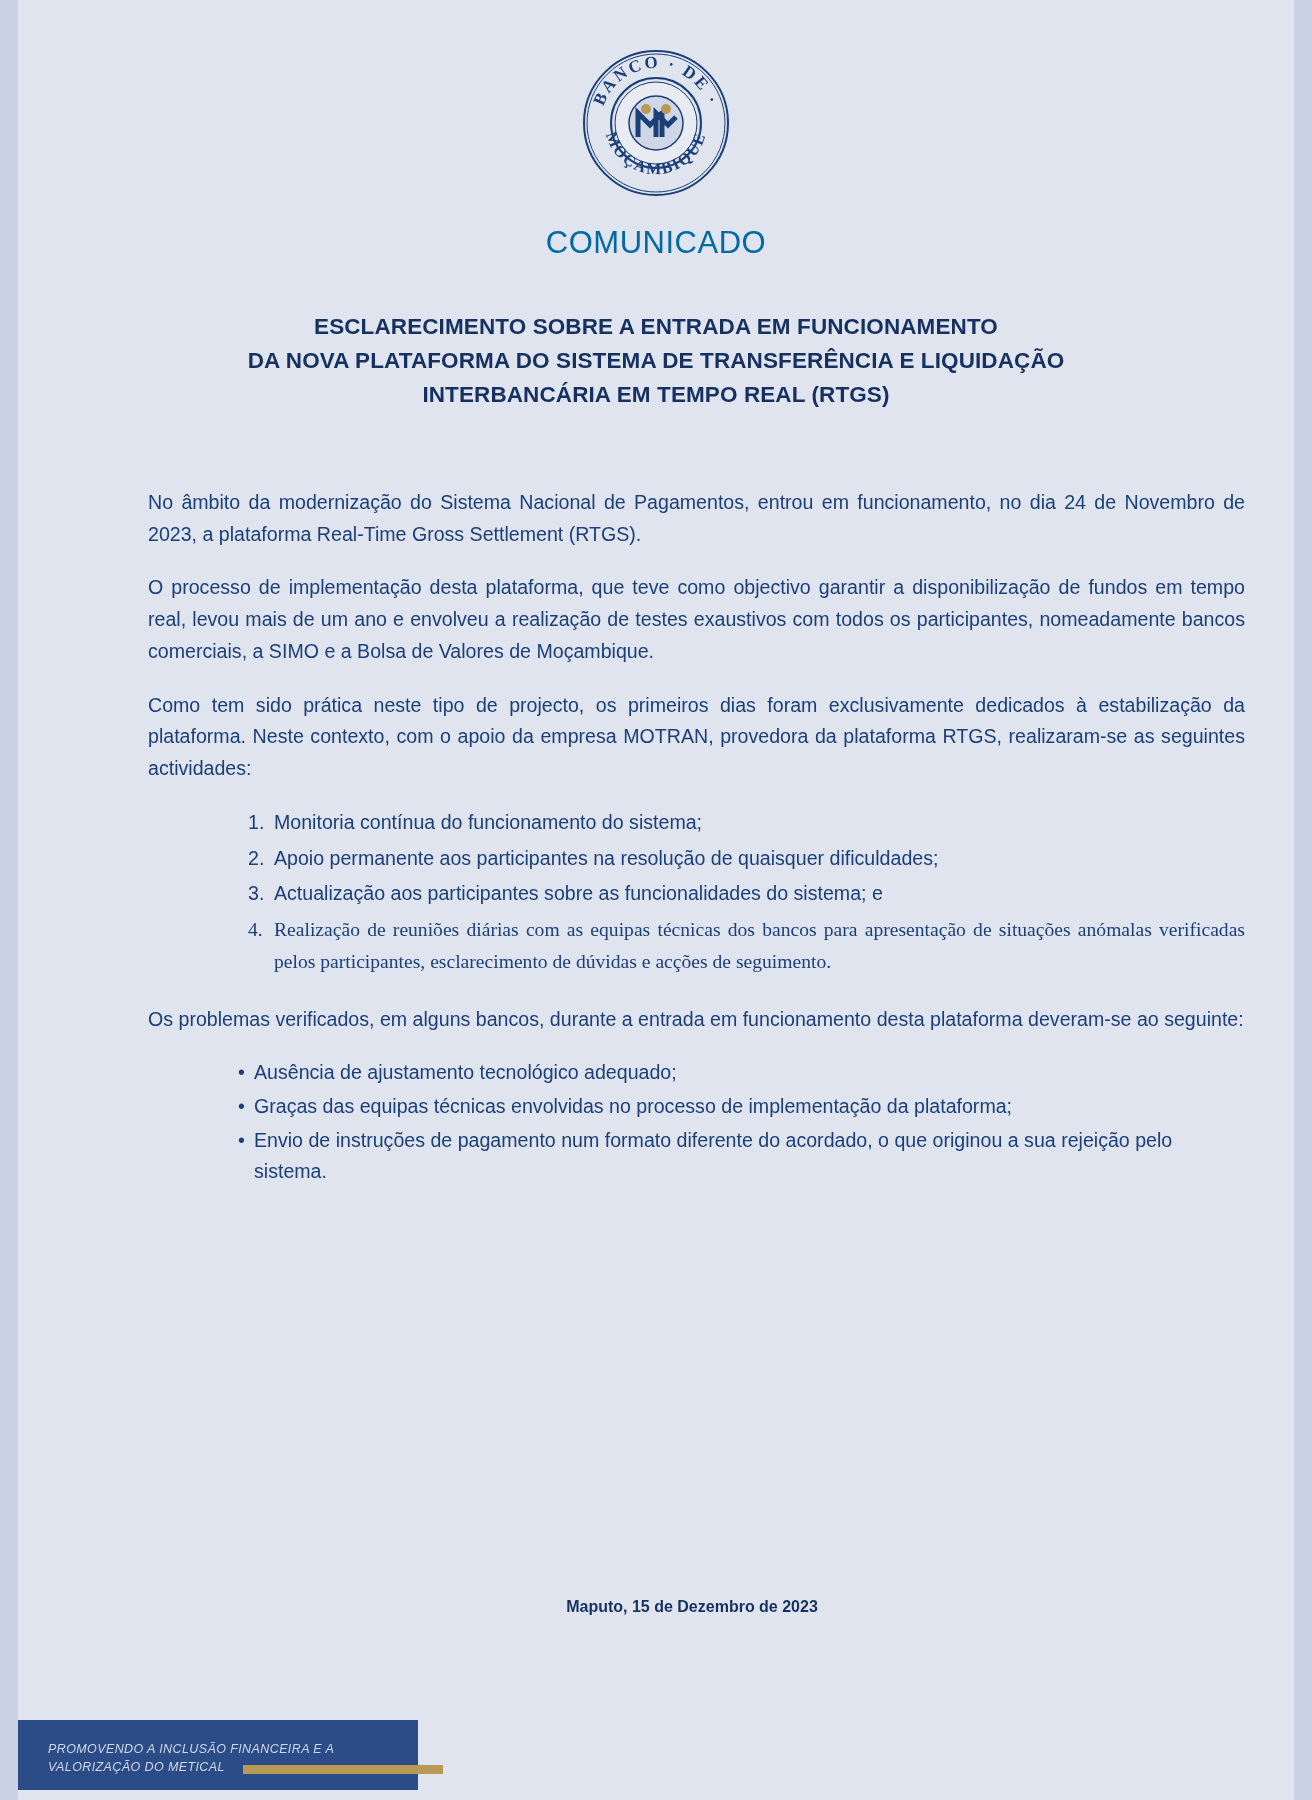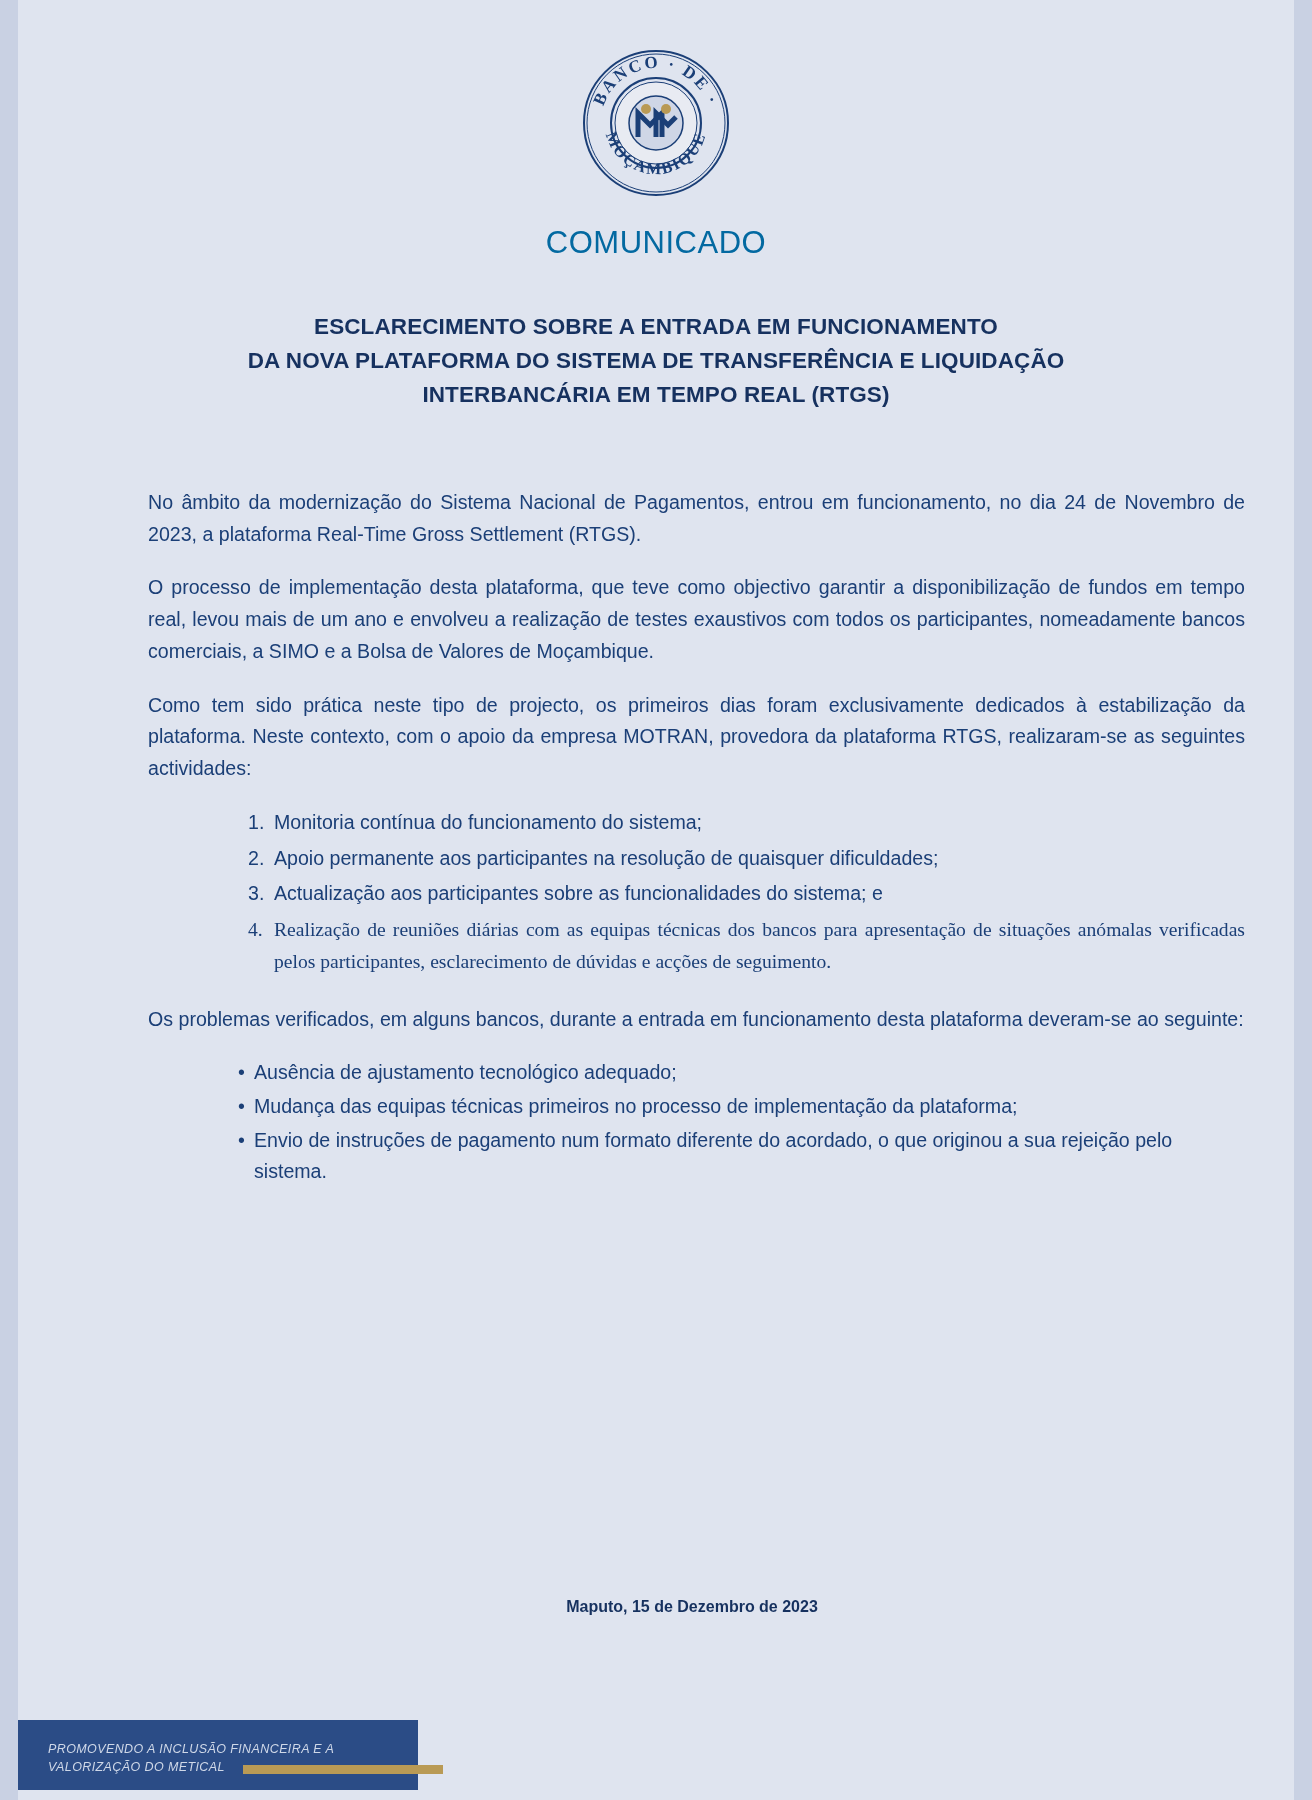--- a/index.html
+++ b/index.html
@@ -237,21 +237,21 @@
         <li>Monitoria contínua do funcionamento do sistema;</li>
         <li>Apoio permanente aos participantes na resolução de quaisquer dificuldades;</li>
         <li>Actualização aos participantes sobre as funcionalidades do sistema; e</li>
         <li class="justified">Realização de reuniões diárias com as equipas técnicas dos bancos para apresentação de situações anómalas verificadas pelos participantes, esclarecimento de dúvidas e acções de seguimento.</li>
       </ol>
 
       <p class="justify">Os problemas verificados, em alguns bancos, durante a entrada em funcionamento desta plataforma deveram-se ao seguinte:</p>
 
       <ul class="bullets">
         <li>Ausência de ajustamento tecnológico adequado;</li>
-        <li>Mudança das equipas técnicas primeiros no processo de implementação da plataforma;</li>
+        <li>Graças das equipas técnicas envolvidas no processo de implementação da plataforma;</li>
         <li>Envio de instruções de pagamento num formato diferente do acordado, o que originou a sua rejeição pelo sistema.</li>
       </ul>
 
     </div>
 
     <div class="signoff">Maputo, 15 de Dezembro de 2023</div>
 
     <div class="footer">
       <div class="footer-bar"></div>
       <div class="footer-text">

